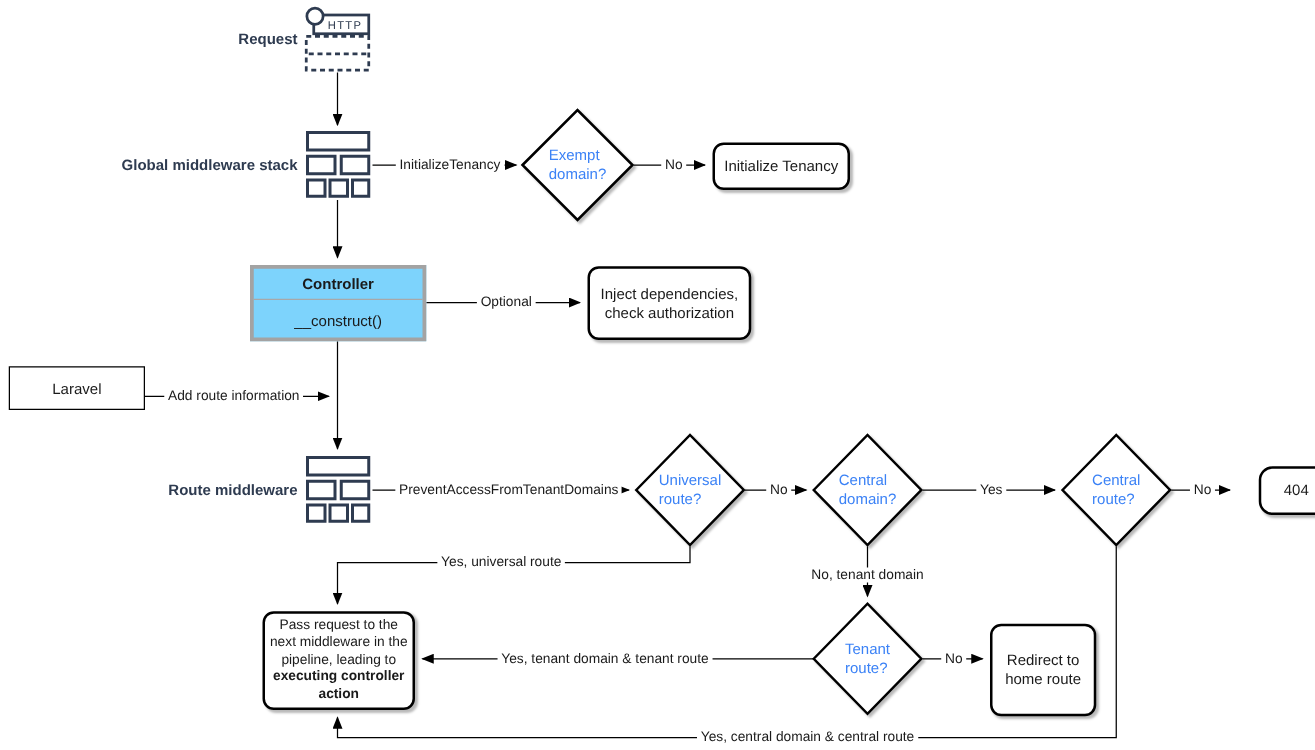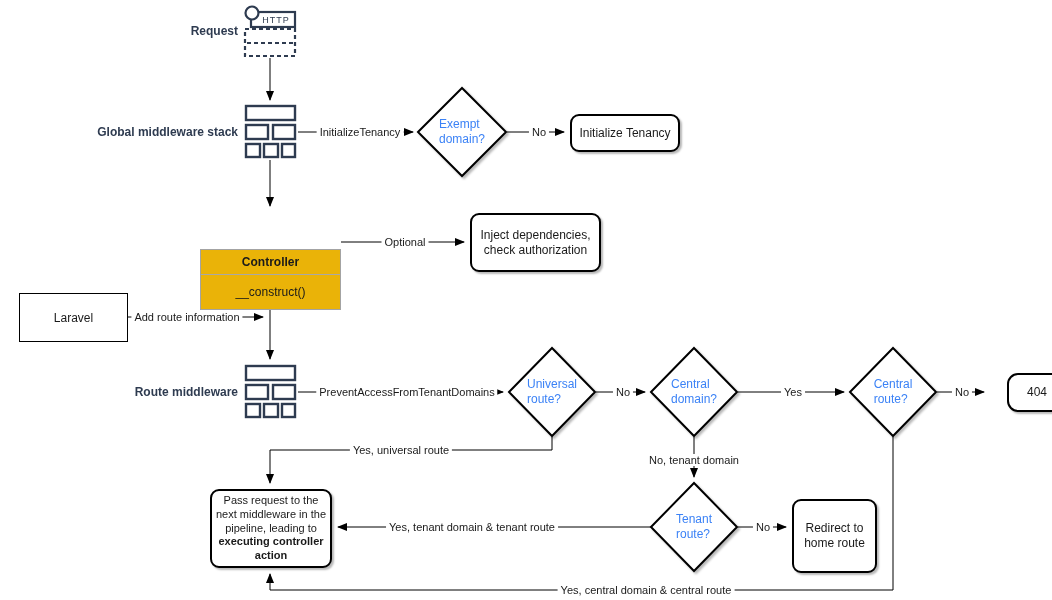--- a/index.html
+++ b/index.html
@@ -17,21 +17,21 @@
     box-shadow:2px 2px 2px rgba(0,0,0,0.28);
     display:flex; align-items:center; justify-content:center;
     font-size:12px; color:#1a1a1a; text-align:center; white-space:pre-line;
     line-height:1.25;
   }
   .plain {
     position:absolute; background:#fff; border:1px solid #000;
     display:flex; align-items:center; justify-content:center;
     font-size:12px; color:#1a1a1a; text-align:center;
   }
-  .uml { position:absolute; background:#eab308; border:1px solid #a3a3a3;margin-top:37px; }
+  .uml { position:absolute; background:#7dd3fc; border:3px solid #a3a3a3; }
   .uml .uml-title {
     height:25px; display:flex; align-items:center; justify-content:center;
     font-weight:700; font-size:12px; color:#1a1a1a;
     border-bottom:1px solid #a8a8a8;
   }
   .uml .uml-member {
     height:34px; display:flex; align-items:center; justify-content:center;
     font-size:12px; color:#1a1a1a;
   }
 
@@ -131,21 +131,21 @@
 
   <div class="rnode" style="left:210px; top:489px; width:122px; height:79px;">
     <div class="pass-text"><span>Pass request to the next middleware in the pipeline, leading to </span><b>executing controller action</b></div>
   </div>
 
   <div class="uml" style="left:200px; top:212px; width:141px; height:61px;">
     <div class="uml-title">Controller</div>
     <div class="uml-member">__construct()</div>
   </div>
 
-  <div class="plain" style="left:19px; top:293px; width:109px; height:49px;">Laravel</div>
+  <div class="plain" style="left:7px; top:293px; width:109px; height:35px;">Laravel</div>
 
   <div class="dlabel" style="left:462px; top:132px;">Exempt
 domain?</div>
   <div class="dlabel" style="left:552px; top:392px;">Universal
 route?</div>
   <div class="dlabel" style="left:694px; top:392px;">Central
 domain?</div>
   <div class="dlabel" style="left:893px; top:392px;">Central
 route?</div>
   <div class="dlabel" style="left:694px; top:527px;">Tenant
@@ -159,16 +159,16 @@
   <div class="elabel" style="left:539px; top:132px;">No</div>
   <div class="elabel" style="left:405px; top:242px;">Optional</div>
   <div class="elabel" style="left:187px; top:317px;">Add route information</div>
   <div class="elabel italic" style="left:407px; top:392px;">PreventAccessFromTenantDomains</div>
   <div class="elabel" style="left:623px; top:392px;">No</div>
   <div class="elabel" style="left:793px; top:392px;">Yes</div>
   <div class="elabel" style="left:962px; top:392px;">No</div>
   <div class="elabel" style="left:401px; top:450px;">Yes, universal route</div>
   <div class="elabel" style="left:694px; top:460px;">No, tenant domain</div>
   <div class="elabel" style="left:763px; top:527px;">No</div>
-  <div class="elabel" style="left:472px; top:527px;">Yes, tenant domain &amp; tenant route</div>
+  <div class="elabel" style="left:484px; top:527px;">Yes, tenant domain &amp; tenant route</div>
   <div class="elabel" style="left:646px; top:590px;">Yes, central domain &amp; central route</div>
 
 </div>
 
 </body></html>

